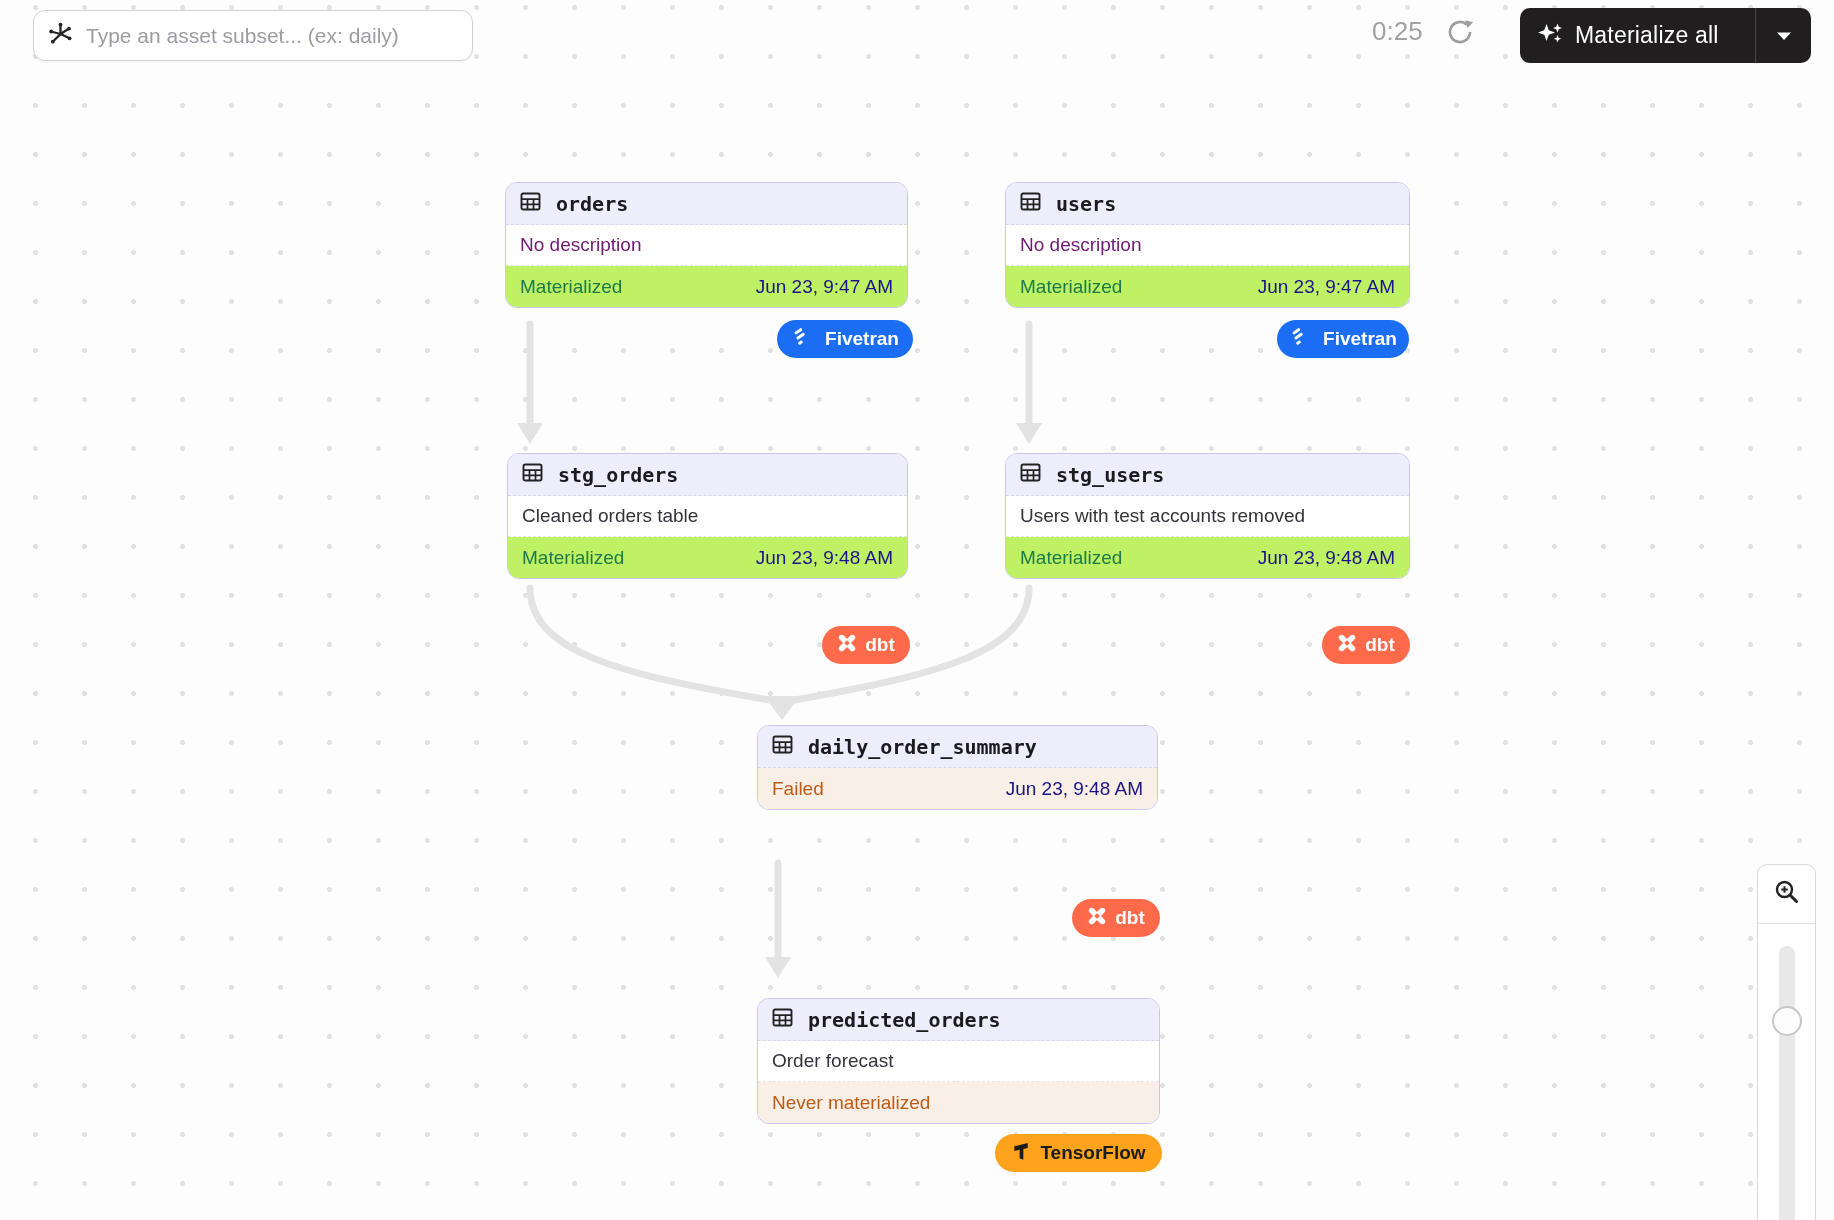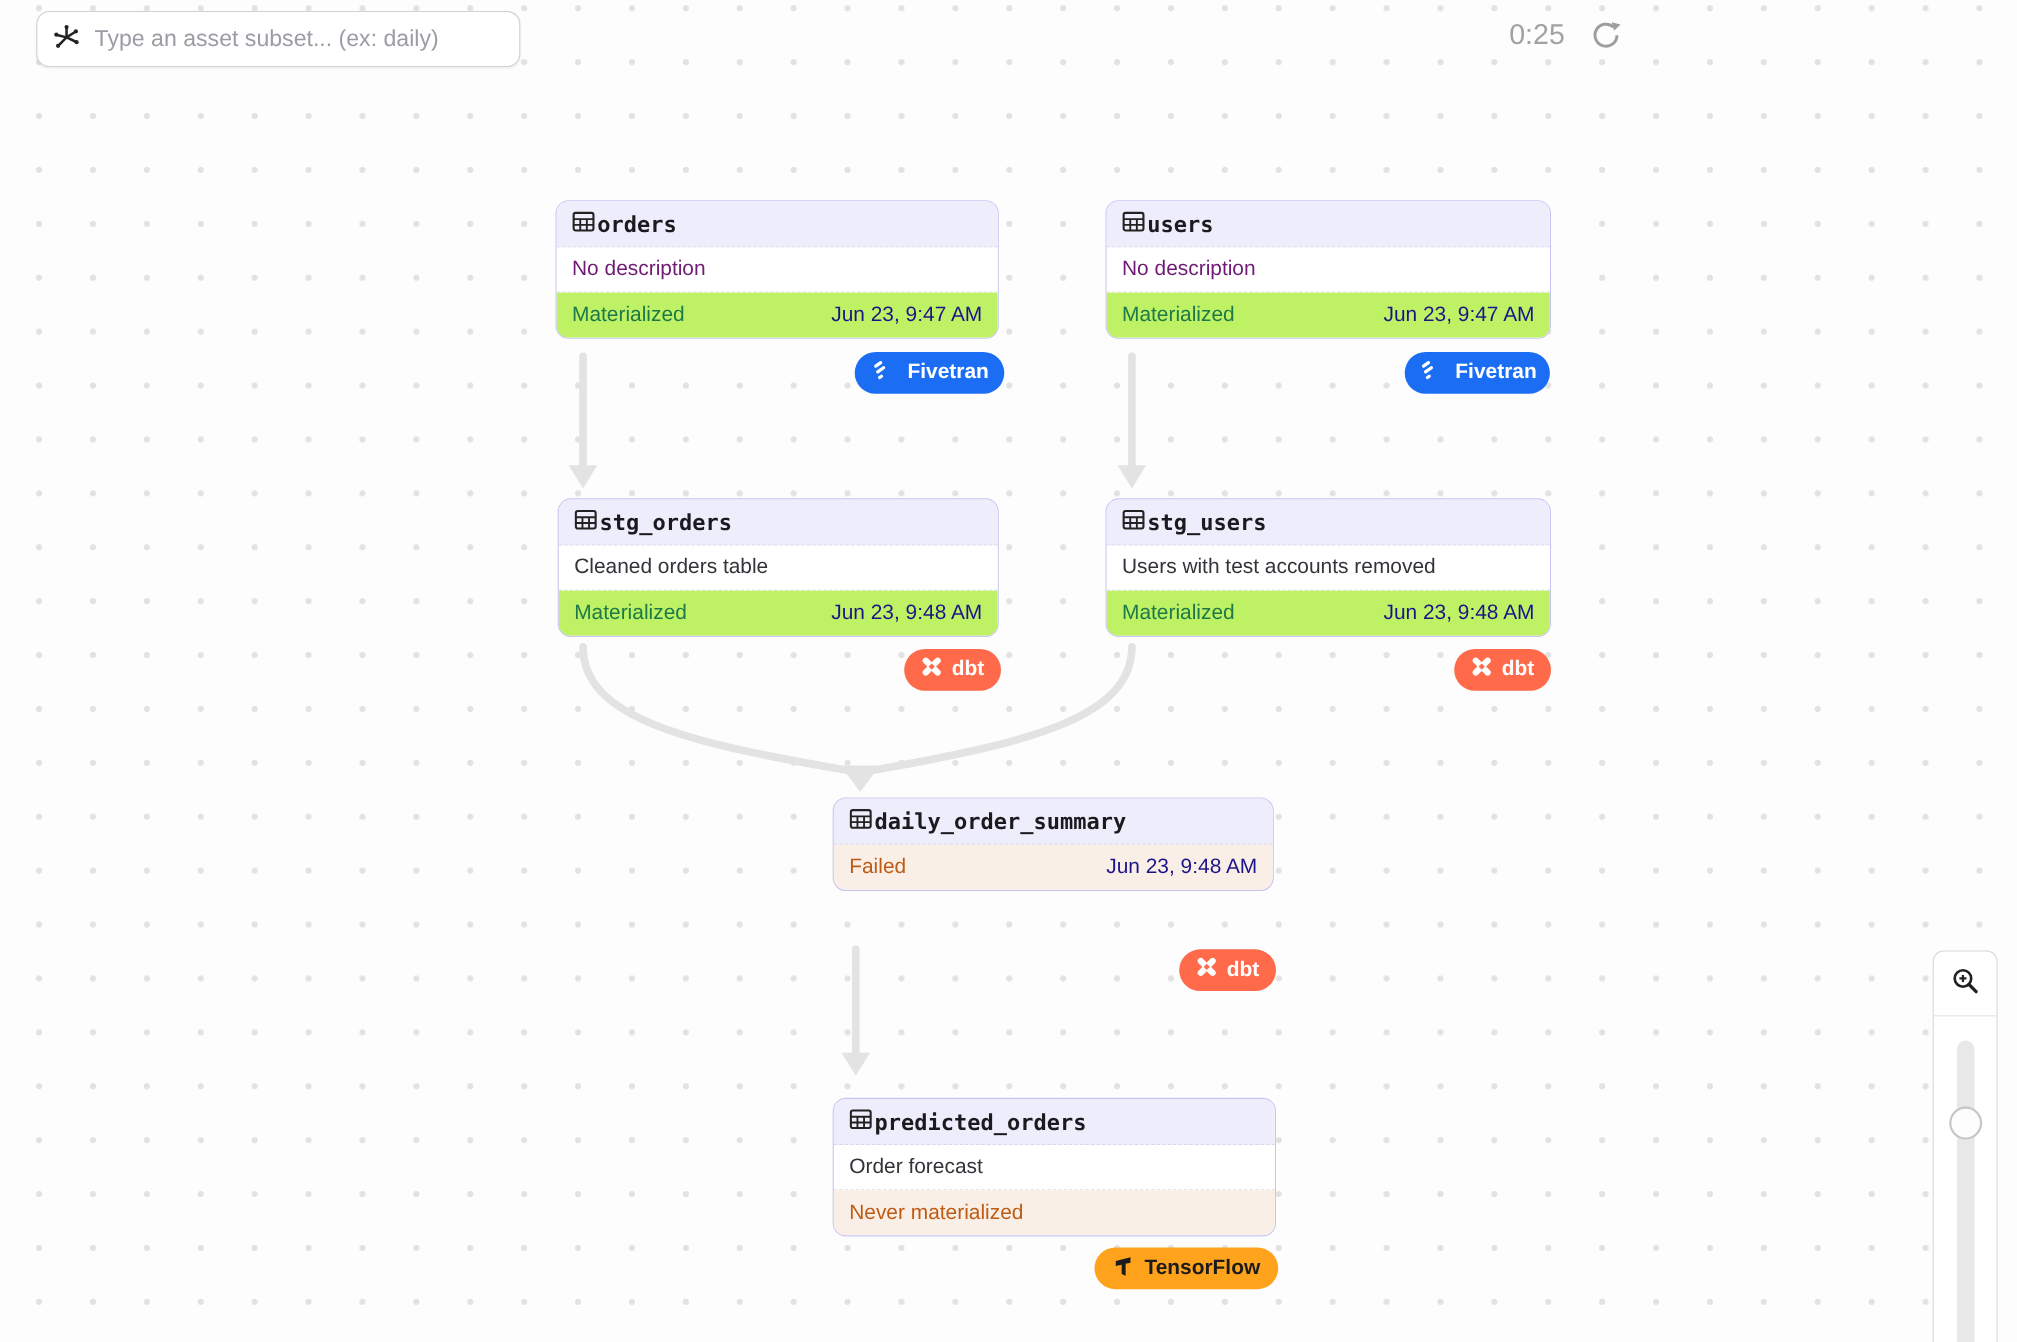--- a/index.html
+++ b/index.html
@@ -5,34 +5,34 @@
   html,body{margin:0;padding:0;}
   body{font-family:"Liberation Sans",sans-serif;background:#fff;}
   .canvas{
     position:relative;width:1834px;height:1220px;overflow:hidden;background-color:#FDFDFD;
     background-image:radial-gradient(circle,#E2E2E2 2.6px,rgba(0,0,0,0) 2.8px);
     background-size:49px 49px;background-position:11px -17px;
   }
   svg.edges{position:absolute;left:0;top:0;z-index:1;}
   
   .asset-node{position:absolute;z-index:2;border:1.5px solid #C8C5F2;border-radius:12px;background:#fff;overflow:hidden;box-sizing:border-box;}
-  .node-header{height:41px;background:#EEEDFB;display:flex;align-items:center;gap:2px;padding:0 14px;border-bottom:1px dashed #D9D8E8;}
+  .node-header{height:41px;background:#EEEDFB;display:flex;align-items:center;gap:15px;padding:0 14px;border-bottom:1px dashed #D9D8E8;}
   .node-title{font-family:"DejaVu Sans Mono",monospace;font-size:20px;font-weight:600;color:#1B1B1F;white-space:nowrap;}
   .node-desc{height:40px;display:flex;align-items:center;padding:0 14px;font-size:19px;color:#33333A;background:#fff;border-bottom:1px dashed #E4E4EC;white-space:nowrap;}
   .node-desc.muted{color:#701a75;}
   .node-footer{height:41px;display:flex;align-items:center;justify-content:space-between;padding:0 14px;font-size:19px;white-space:nowrap;}
   .node-footer.ok{background:#bef264;}
   .node-footer.warn{background:#FAEFE7;}
   .status-ok{color:#1D7A48;}
   .status-warn{color:#BE5B14;}
   .ts{color:#1B1488;}
   
   .kind-badge{position:absolute;z-index:3;height:38px;border-radius:19px;display:flex;align-items:center;justify-content:center;gap:8px;padding:0 15px;font-size:19px;font-weight:700;color:#fff;box-sizing:border-box;}
   .kind-badge.fivetran{background:#1B6EF3;gap:15px;}
-  .kind-badge.dbt{background:#FF6A4B;}
+  .kind-badge.dbt{background:#FF6A4B;margin-top:36px;}
   .kind-badge.tensorflow{background:#FFA21C;color:#1B1B1B;}
   
   .search-box{position:absolute;z-index:4;left:33px;top:10px;width:440px;height:51px;background:#fff;border:1px solid #D2D2D6;border-radius:12px;display:flex;align-items:center;gap:10px;padding:0 13px;box-sizing:border-box;box-shadow:0 1px 2px rgba(0,0,0,0.05);}
   .search-box input{border:none;outline:none;font-size:21px;color:#222;flex:1;min-width:0;background:transparent;font-family:"Liberation Sans",sans-serif;}
   .search-box input::placeholder{color:#9C9CA4;}
   .timer{position:absolute;z-index:4;left:1372px;top:16px;font-size:26px;color:#A2A2A2;}
   .refresh-btn{position:absolute;z-index:4;left:1442px;top:15px;width:36px;height:36px;display:flex;align-items:center;justify-content:center;cursor:pointer;background:none;border:none;padding:0;}
   .mat-btn{position:absolute;z-index:4;left:1520px;top:8px;width:291px;height:55px;background:#201E1F;border-radius:10px;display:flex;align-items:stretch;color:#fff;}
   .mat-main{flex:1;display:flex;align-items:center;gap:11px;padding-left:17px;cursor:pointer;}
   .mat-label{font-size:23px;letter-spacing:.2px;}
@@ -92,20 +92,40 @@
 
   <button class="refresh-btn">
     <span>
       <svg width="30" height="30" viewBox="0 0 30 30">
         <path d="M25 15 a10 10 0 1 1 -3.1-7.25" fill="none" stroke="#9E9E9E" stroke-width="2.7"></path>
         <polygon points="20.2,3.2 28.2,5.2 22.4,11" fill="#9E9E9E"></polygon>
       </svg>
     </span>
   </button>
 
+  <div class="mat-btn">
+    <div class="mat-main">
+      <span>
+        <svg width="27" height="27" viewBox="0 0 27 27" fill="#fff">
+          <path d="M9.5 4 L11.8 10.2 L18 12.5 L11.8 14.8 L9.5 21 L7.2 14.8 L1 12.5 L7.2 10.2 Z"></path>
+          <path d="M20.5 3.5 L21.7 6.8 L25 8 L21.7 9.2 L20.5 12.5 L19.3 9.2 L16 8 L19.3 6.8 Z"></path>
+          <path d="M20.5 15 L21.5 17.8 L24.3 18.8 L21.5 19.8 L20.5 22.6 L19.5 19.8 L16.7 18.8 L19.5 17.8 Z"></path>
+        </svg>
+      </span>
+      <span class="mat-label">Materialize all</span>
+    </div>
+    <div class="mat-divider"></div>
+    <div class="mat-caret">
+      <span>
+        <svg width="16" height="10" viewBox="0 0 16 10">
+            <polygon points="1,1.5 15,1.5 8,9" fill="#fff"></polygon>
+          </svg>
+      </span>
+    </div>
+  </div>
 
   <div class="asset-node" style="left:505px;top:182px;width:403px;">
     <div class="node-header">
       <span>
         <svg width="21" height="21" viewBox="0 0 21 21">
             <rect x="1.5" y="2.5" width="18" height="16" rx="1.8" fill="none" stroke="#222" stroke-width="1.9"></rect>
             <line x1="1.5" y1="8.2" x2="19.5" y2="8.2" stroke="#222" stroke-width="1.7"></line>
             <line x1="1.5" y1="13.4" x2="19.5" y2="13.4" stroke="#222" stroke-width="1.7"></line>
             <line x1="7.5" y1="8.2" x2="7.5" y2="18.5" stroke="#222" stroke-width="1.7"></line>
             <line x1="13.5" y1="8.2" x2="13.5" y2="18.5" stroke="#222" stroke-width="1.7"></line>

